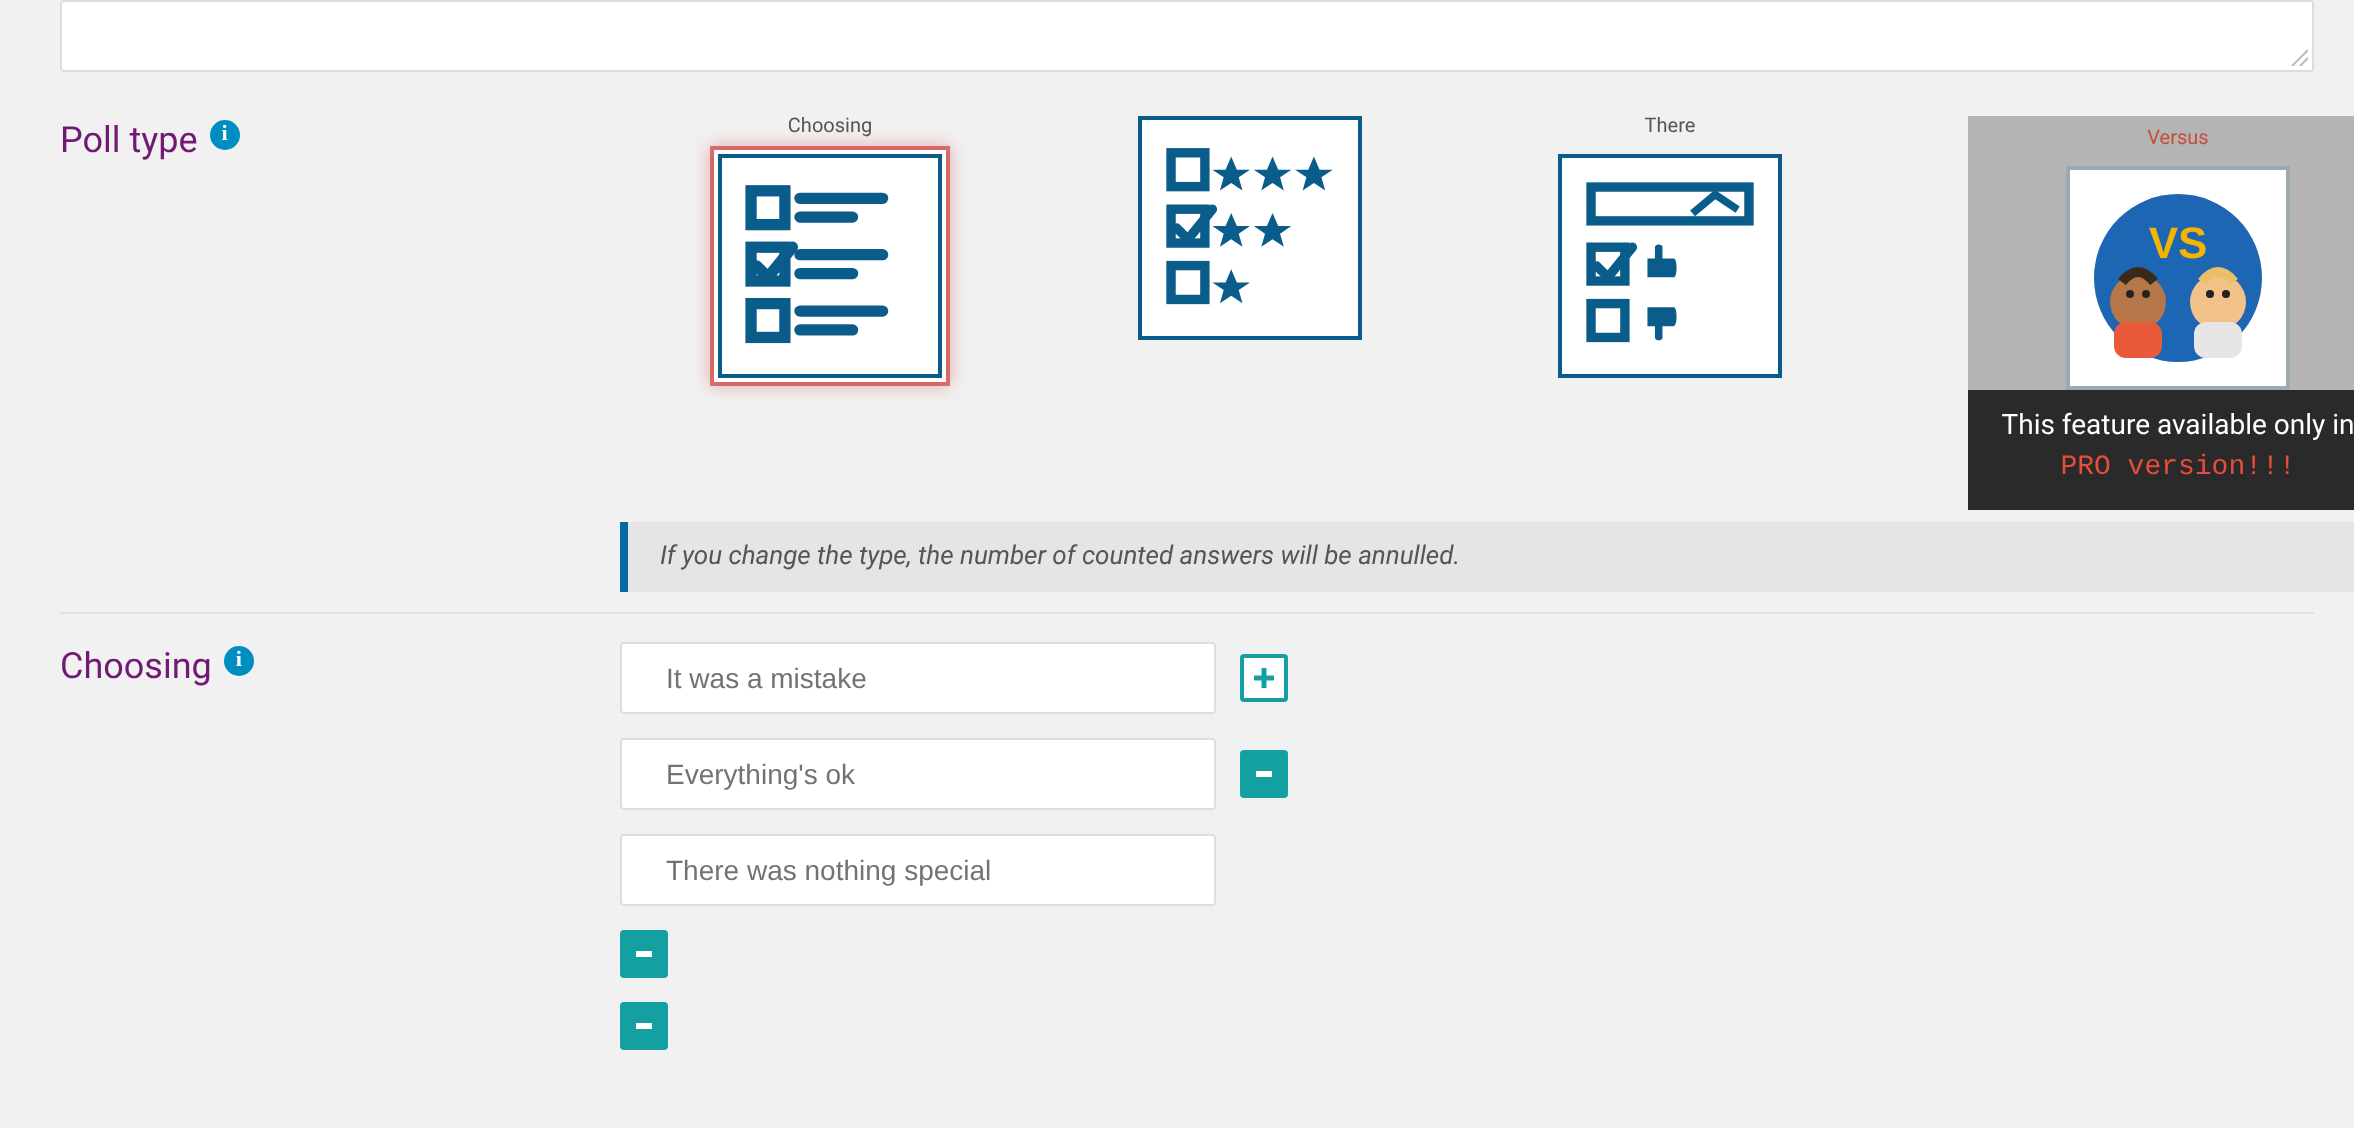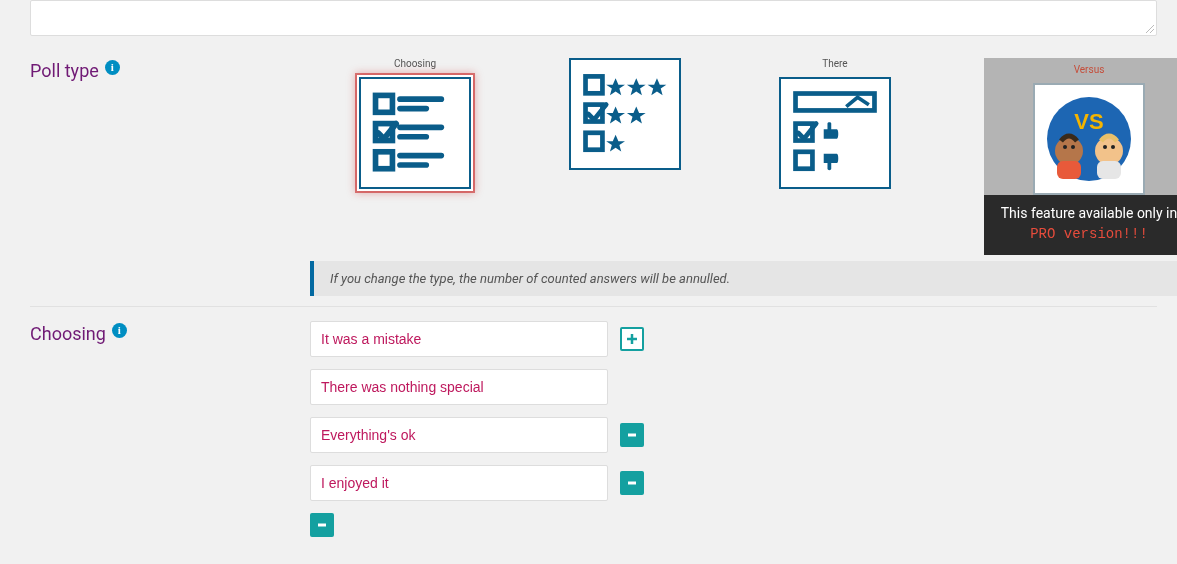--- a/index.html
+++ b/index.html
@@ -111,25 +111,25 @@
     font-style: italic;
     color: #555;
     margin-top: 6px;
   }
   
   .answers-list { display:flex; flex-direction: column; gap: 12px; }
   .answer-row { display:flex; align-items: center; gap: 12px; }
   .answer-input {
     width: 298px;
     height: 36px;
-    padding: 0 10px;
+    padding: 0 22px;
     border: 1px solid #ddd;
     background: #fff;
     font-size: 14px;
-    color: #be185d;
+    color: #737373;
     border-radius: 2px;
   }
   .sq-btn {
     width: 24px;
     height: 24px;
     display:flex;
     align-items:center;
     justify-content:center;
     cursor:pointer;
     border-radius: 2px;
@@ -269,32 +269,31 @@
           <div class="answer-row">
             <input class="answer-input" value="It was a mistake" style="">
             <div class="sq-btn add">
               <svg width="14" height="14" viewBox="0 0 14 14">
                 <line x1="7" y1="2" x2="7" y2="12" stroke="#14a0a0" stroke-width="2.5"></line>
                 <line x1="2" y1="7" x2="12" y2="7" stroke="#14a0a0" stroke-width="2.5"></line>
               </svg>
             </div>
           </div>
           <div class="answer-row">
-            <input class="answer-input" value="There was nothing special" style="">
-          </div>
-          <div class="answer-row">
             <input class="answer-input" value="Everything's ok" style="">
             <div class="sq-btn remove">
               <svg width="14" height="14" viewBox="0 0 14 14">
                 <line x1="3" y1="7" x2="11" y2="7" stroke="#fff" stroke-width="3"></line>
               </svg>
             </div>
           </div>
           <div class="answer-row">
-            <input class="answer-input" value="I enjoyed it" style="">
+            <input class="answer-input" value="There was nothing special" style="">
+          </div>
+          <div class="answer-row">
             <div class="sq-btn remove">
               <svg width="14" height="14" viewBox="0 0 14 14">
                 <line x1="3" y1="7" x2="11" y2="7" stroke="#fff" stroke-width="3"></line>
               </svg>
             </div>
           </div>
           <div class="answer-row">
             <div class="sq-btn remove">
               <svg width="14" height="14" viewBox="0 0 14 14">
                 <line x1="3" y1="7" x2="11" y2="7" stroke="#fff" stroke-width="3"></line>

